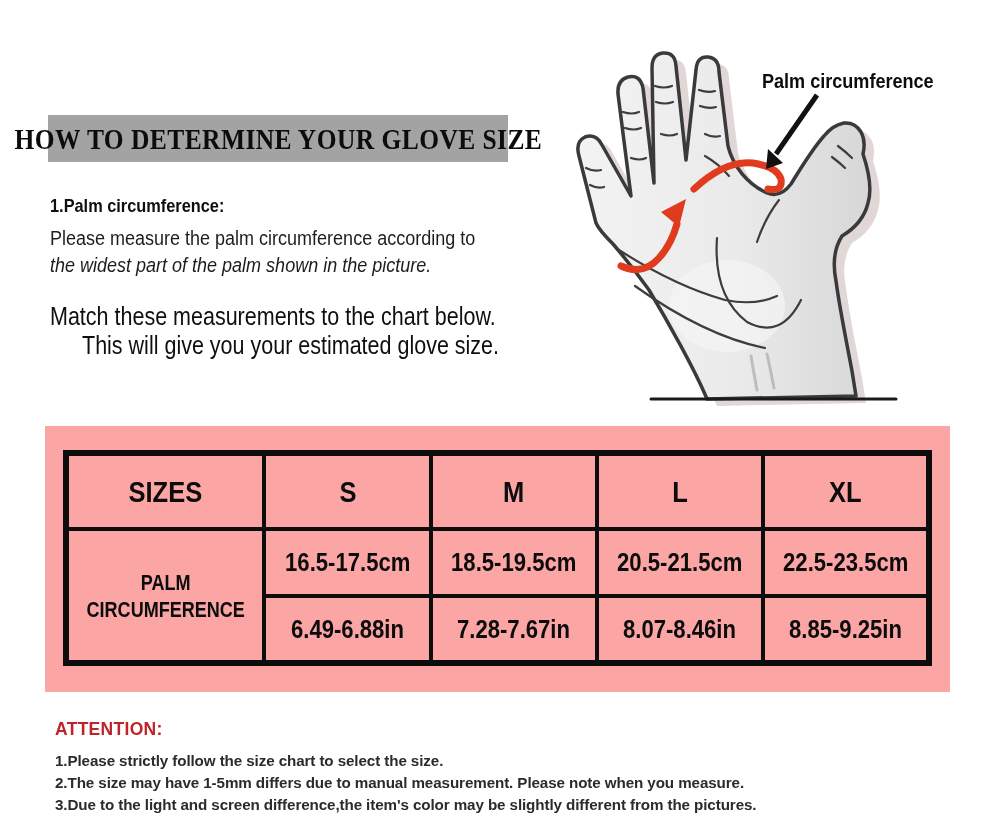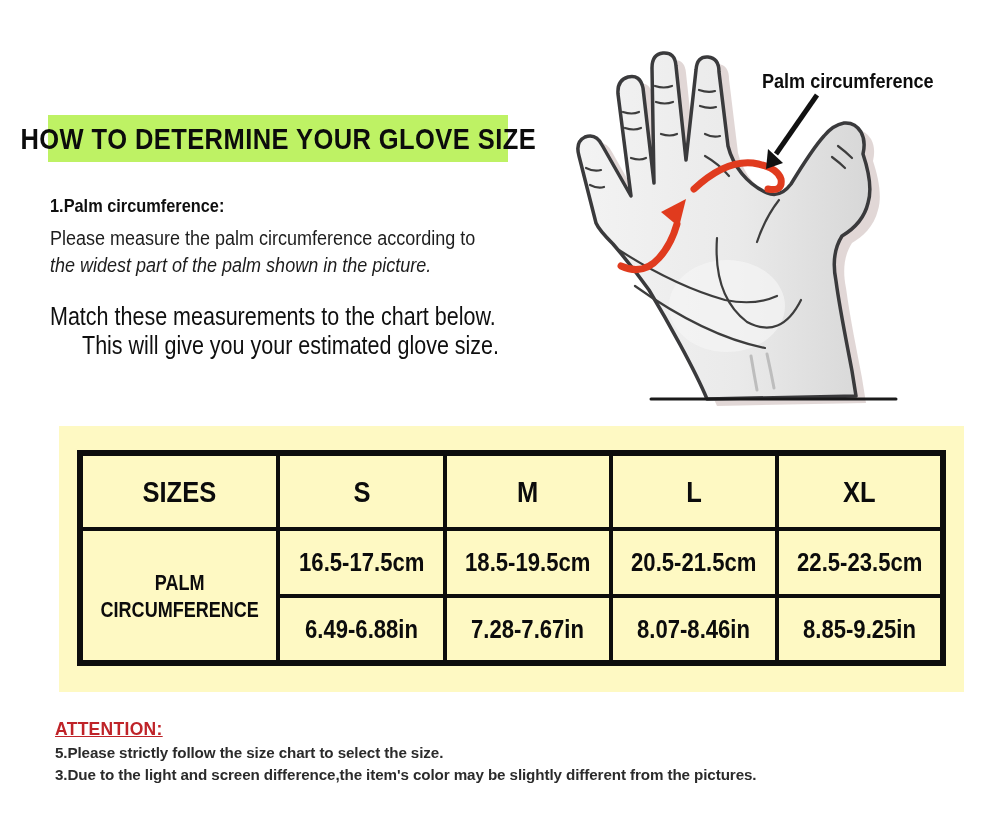--- a/index.html
+++ b/index.html
@@ -13,43 +13,43 @@
   }
   .abs { position:absolute; }
 
   
   .cx  { display:inline-block; transform:scaleX(0.85); transform-origin:center center; white-space:nowrap; }
   .cxl { display:inline-block; transform:scaleX(0.86); transform-origin:left center; white-space:nowrap; }
 
   
   #title-bar {
     left:48px; top:115px; width:460px; height:47px;
-    background:#bef264;
-    display:flex; align-items:center; justify-content:center;
+    background:#a3a3a3;
+    display:flex; align-items:center; justify-content:center;font-family:Liberation Serif, serif;
   }
   #title-bar .t { font-size:30px; font-weight:bold; color:#0c0c0c; letter-spacing:0.5px; }
 
   
   #step1-heading { left:50px; top:195px; font-size:19px; font-weight:bold; color:#0f0f0f; }
   .bodyline { left:50px; font-size:20px; color:#1d1d1d; }
   .bodyline .cxl { transform:scaleX(0.9); }
   #step1-line1 { top:227px; }
   #step1-line2 { top:254px;font-style:italic; }
 
   
   .matchline { left:50px; font-size:25px; font-weight:normal; color:#0f0f0f; }
   #match-line1 { top:302px; }
   #match-line2 { top:331px;margin-left:32px; }
 
   
   #hand { left:555px; top:38px; width:440px; height:390px; }
   #palm-label { left:762px; top:69px; font-size:21px; font-weight:bold; color:#0d0d0d; }
 
   
-  #size-panel { left:59px; top:426px; width:905px; height:266px; background:#fef9c3; }
+  #size-panel { left:45px; top:426px; width:905px; height:266px; background:#fca5a5; }
   #size-table {
     position:absolute; left:18px; top:24px;
     border-collapse:collapse; table-layout:fixed;
     width:869px;
     border:6px solid #0d0d0d;
   }
   #size-table td {
     border:4px solid #0d0d0d;
     text-align:center; vertical-align:middle; padding:0;
   }
@@ -59,21 +59,21 @@
   tr.row  { height:67px; }
   .th  { font-size:30px; font-weight:bold; color:#0c0c0c; }
   .val { font-size:26px; font-weight:bold; color:#0c0c0c; }
   .rowlabel {
     font-size:22px; font-weight:bold; color:#0c0c0c;
     line-height:27px; transform:scaleX(0.82); transform-origin:center center;
   }
 
   
   #attention { left:55px; top:719px; }
-  #attention-heading { font-size:17.5px; font-weight:bold; color:#bf2328; letter-spacing:0.3px; margin-bottom:2px;text-decoration:underline; }
+  #attention-heading { font-size:17.5px; font-weight:bold; color:#bf2328; letter-spacing:0.3px; margin-bottom:10px; }
   .att-item { font-size:15.2px; font-weight:bold; color:#2b2b2b; line-height:21.8px; letter-spacing:-0.1px; }
 </style>
 </head>
 <body>
 
 <div class="abs" id="title-bar">
   <span class="t cx">HOW TO DETERMINE YOUR GLOVE SIZE</span>
 </div>
 
 <div class="abs" id="step1-heading">
@@ -182,15 +182,16 @@
       <td><span class="val cx">7.28-7.67in</span></td>
       <td><span class="val cx">8.07-8.46in</span></td>
       <td><span class="val cx">8.85-9.25in</span></td>
     </tr>
   </tbody>
     </table>
 </div>
 
 <div class="abs" id="attention">
   <div id="attention-heading">ATTENTION:</div>
-  <div class="att-item">5.Please strictly follow the size chart to select the size.</div>
+  <div class="att-item">1.Please strictly follow the size chart to select the size.</div>
+  <div class="att-item">2.The size may have 1-5mm differs due to manual measurement. Please note when you measure.</div>
   <div class="att-item">3.Due to the light and screen difference,the item's color may be slightly different from the pictures.</div>
 </div>
 
 </body></html>

